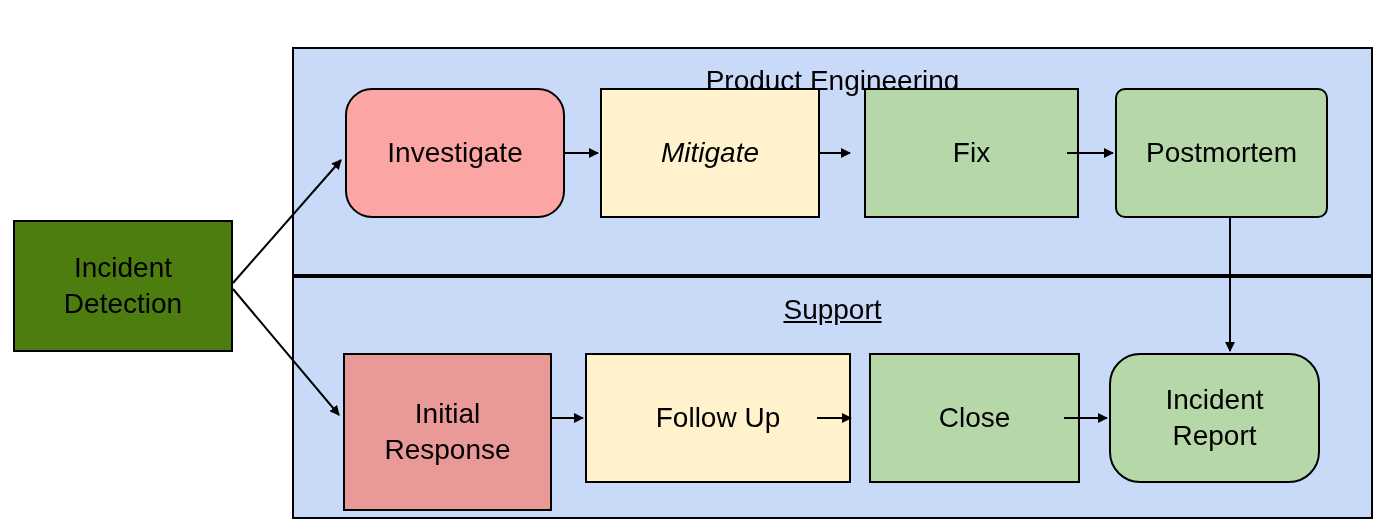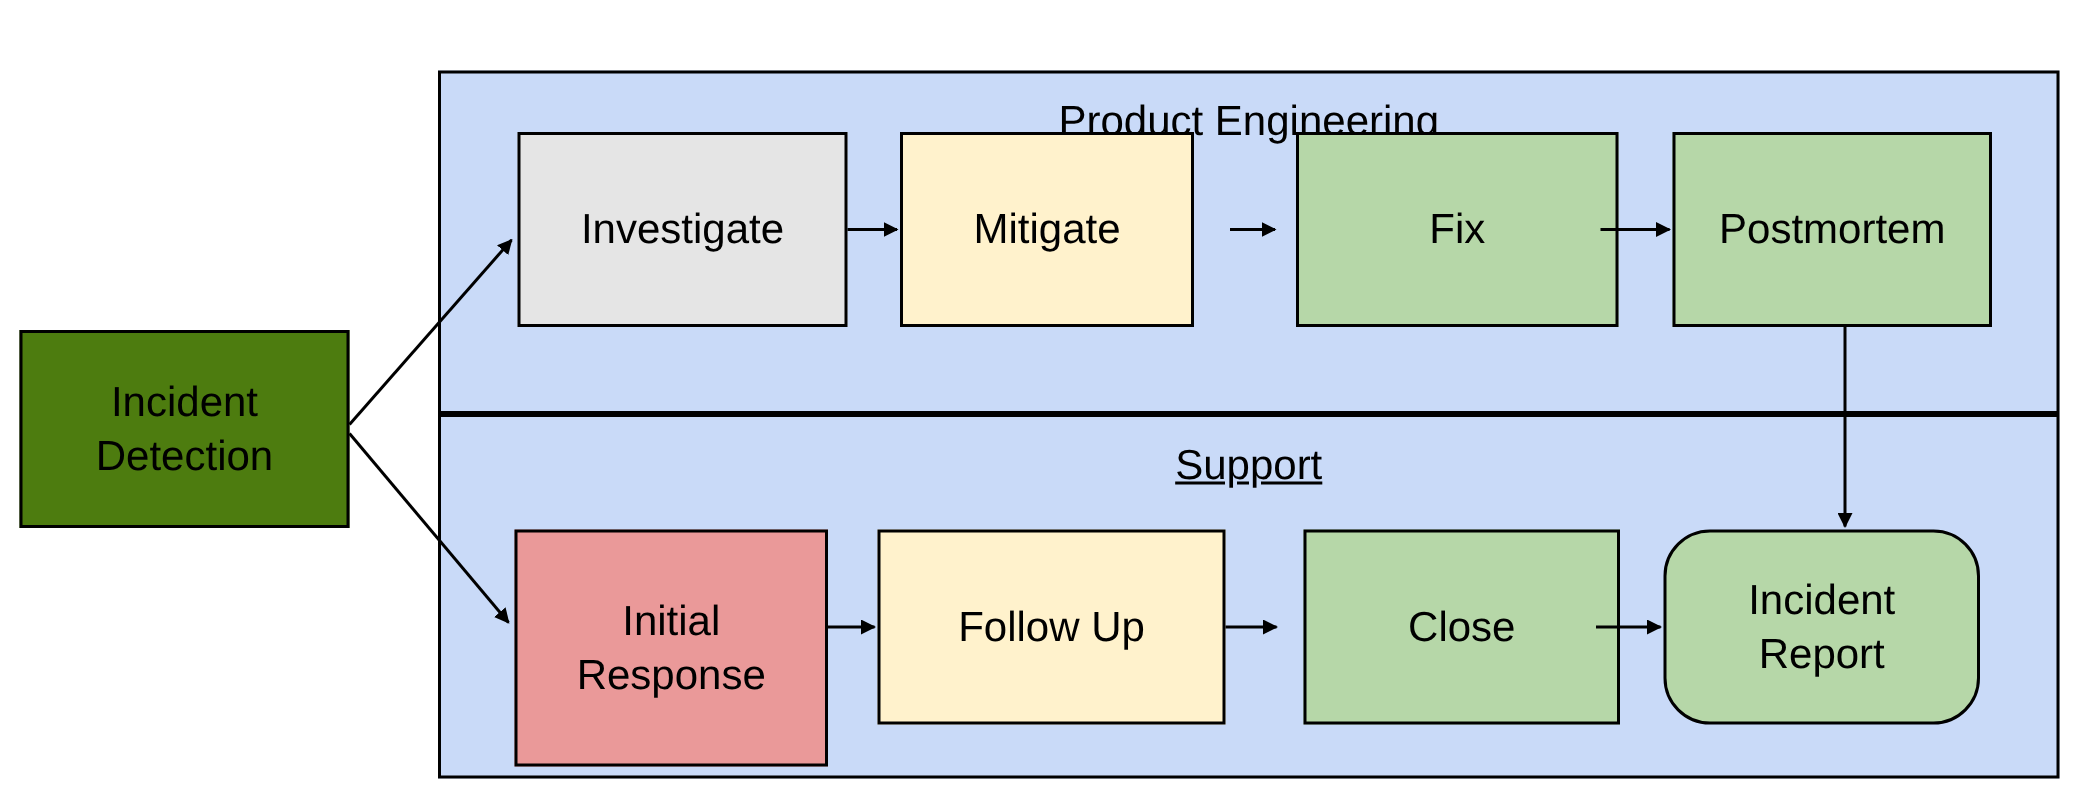--- a/index.html
+++ b/index.html
@@ -39,25 +39,25 @@
     font-size: 28px;
     line-height: 1.28;
     color: var(--text, #000000);
     padding: 0 18px;
   }
   #lane-product-engineering { left: 292px; top: 14px;  width: 1081px; height: 229px; margin-top: 33px; }
   #lane-support             { left: 292px; top: 276px; width: 1081px; height: 243px; text-decoration: underline; }
 
   #node-incident-detection { left: 13px;   top: 220px; width: 220px; height: 132px; }
   #node-investigate        { left: 345px;  top: 88px;  width: 220px; height: 130px; }
-  #node-mitigate           { left: 600px;  top: 88px;  width: 196px; height: 130px; }
+  #node-mitigate           { left: 600px;  top: 88px;  width: 220px; height: 130px; font-style: italic; }
   #node-fix                { left: 852px;  top: 88px;  width: 215px; height: 130px; }
   #node-postmortem         { left: 1115px; top: 88px;  width: 213px; height: 130px; }
   #node-initial-response   { left: 343px;  top: 353px; width: 209px; height: 158px; }
-  #node-follow-up          { left: 585px;  top: 353px; width: 232px; height: 130px; align-items: center; }
+  #node-follow-up          { left: 585px;  top: 353px; width: 266px; height: 130px; align-items: center; }
   #node-close              { left: 853px;  top: 353px; width: 211px; height: 130px; margin-left: 16px; }
   #node-incident-report    { left: 1109px; top: 353px; width: 211px; height: 130px; border-radius: 31px; }
 
   svg.arrows {
     position: absolute;
     left: 0; top: 0;
     width: 1386px;
     height: 526px;
     pointer-events: none;
     z-index: 5;
@@ -74,30 +74,30 @@
     <span class="lane-title">Product Engineering</span>
   </div>
   <div class="lane" id="lane-support">
     <span class="lane-title">Support</span>
   </div>
 
   <div class="node" id="node-incident-detection" style="background-color: #4d7c0f;">
     <span>Incident Detection</span>
   </div>
 
-  <div class="node" id="node-investigate" style="background-color: #e5e5e5;">
+  <div class="node" id="node-investigate" style="background-color: #fca5a5; border-radius: 27px;">
     <span>Investigate</span>
   </div>
   <div class="node" id="node-mitigate" style="background-color: rgb(255, 242, 204);">
     <span>Mitigate</span>
   </div>
   <div class="node" id="node-fix" style="background-color: rgb(182, 215, 168); margin-left: 12px;">
     <span>Fix</span>
   </div>
-  <div class="node" id="node-postmortem" style="background-color: rgb(182, 215, 168);">
+  <div class="node" id="node-postmortem" style="background-color: rgb(182, 215, 168); border-radius: 10px;">
     <span>Postmortem</span>
   </div>
 
   <div class="node" id="node-initial-response" style="background-color: rgb(234, 153, 153);">
     <span>Initial Response</span>
   </div>
   <div class="node" id="node-follow-up" style="background-color: rgb(255, 242, 204);">
     <span>Follow Up</span>
   </div>
   <div class="node" id="node-close" style="background-color: rgb(182, 215, 168);">

